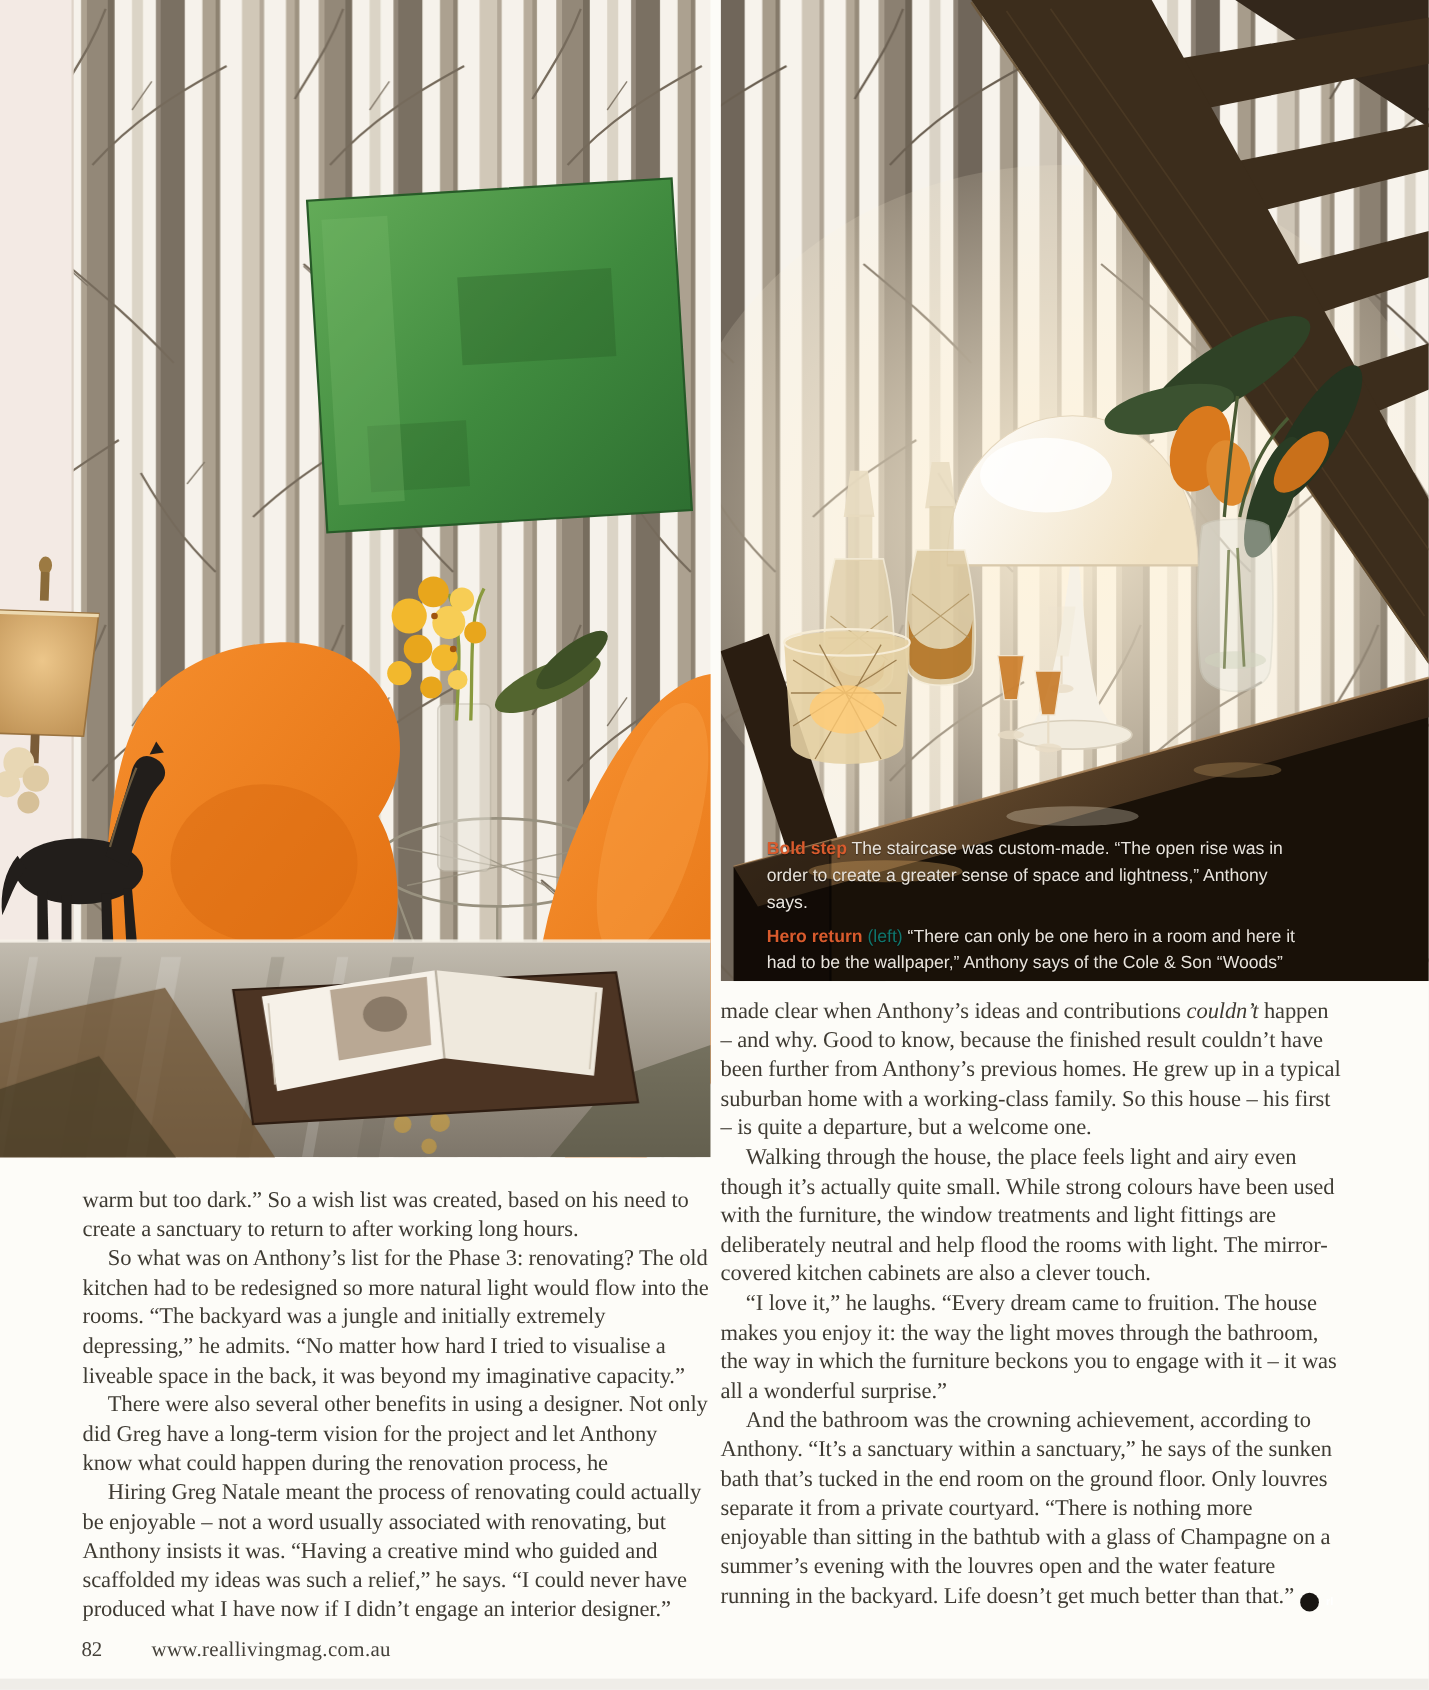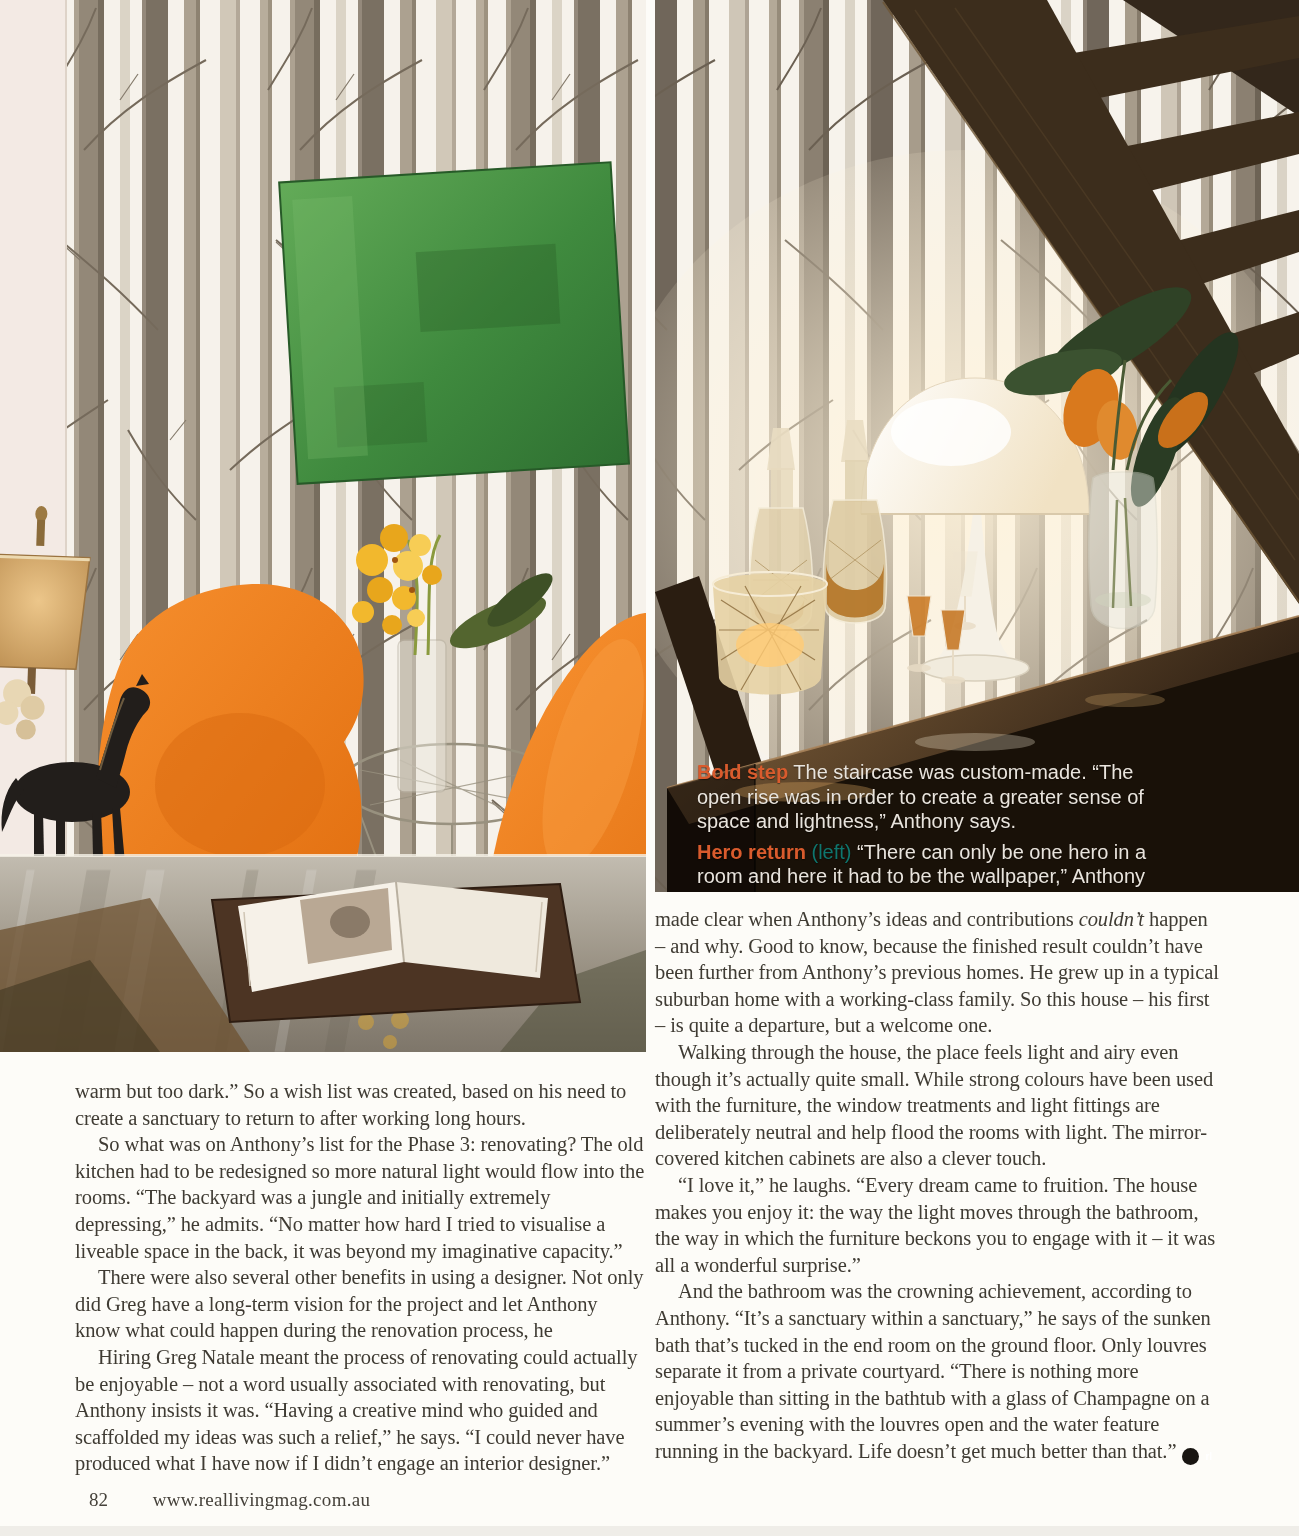--- a/index.html
+++ b/index.html
@@ -3,36 +3,36 @@
 <meta charset="utf-8">
 <style>
   html,body{margin:0;padding:0;background:#e8e6e1;}
   .page{position:relative;width:1299px;height:1536px;background:#fdfcf8;overflow:hidden;
         font-family:"Liberation Serif",serif;}
   .photo{position:absolute;overflow:hidden;}
   .photo svg{display:block;}
   .photo-left{left:0;top:0;width:646px;height:1052px;}
   .photo-right{left:655px;top:0;width:644px;height:892px;}
   .caption{position:absolute;left:42px;top:760px;width:482px;
-           font-family:"Liberation Sans",sans-serif;font-size:20px;line-height:24.5px;
+           font-family:"Liberation Sans",sans-serif;font-size:16px;line-height:24.5px;
            color:#e9e4dd;text-shadow:0 1px 1px rgba(0,0,0,.45);}
   .caption p{margin:0 0 6px 0;}
   .caption .lead{color:#d95b2d;font-weight:bold;}
   .caption .qual{color:#0f766e;}
   .col{position:absolute;font-size:20.5px;line-height:26.6px;color:#3f3b33;letter-spacing:-0.1px;}
   .col p{margin:0;}
   .col p.ind{text-indent:23px;}
   .col em{}
   .col-left{left:75px;top:1078px;width:570px;}
   .col-right{left:655px;top:906px;width:564px;}
   .endmark{display:inline-block;width:17px;height:17px;border-radius:50%;background:#181512;
            color:#fff;font-family:"Liberation Sans",sans-serif;font-size:10px;font-weight:bold;
            line-height:17px;text-align:center;vertical-align:-2px;margin-left:6px;letter-spacing:0;}
   .footer{position:absolute;left:74px;top:1489px;font-size:19px;color:#45413a;}
-  .footer .pageno{display:inline-block;margin-left:15px;}
+  .footer .pageno{display:inline-block;}
   .footer .site{display:inline-block;margin-left:40px;letter-spacing:0.3px;}
   .page-edge{position:absolute;left:0;bottom:0;width:100%;height:10px;background:#efede8;}
 </style>
 </head>
 <body>
 
 <div class="page">
 
   <div class="photo photo-left">
     <svg width="646" height="1052" viewBox="0 0 646 1052">

